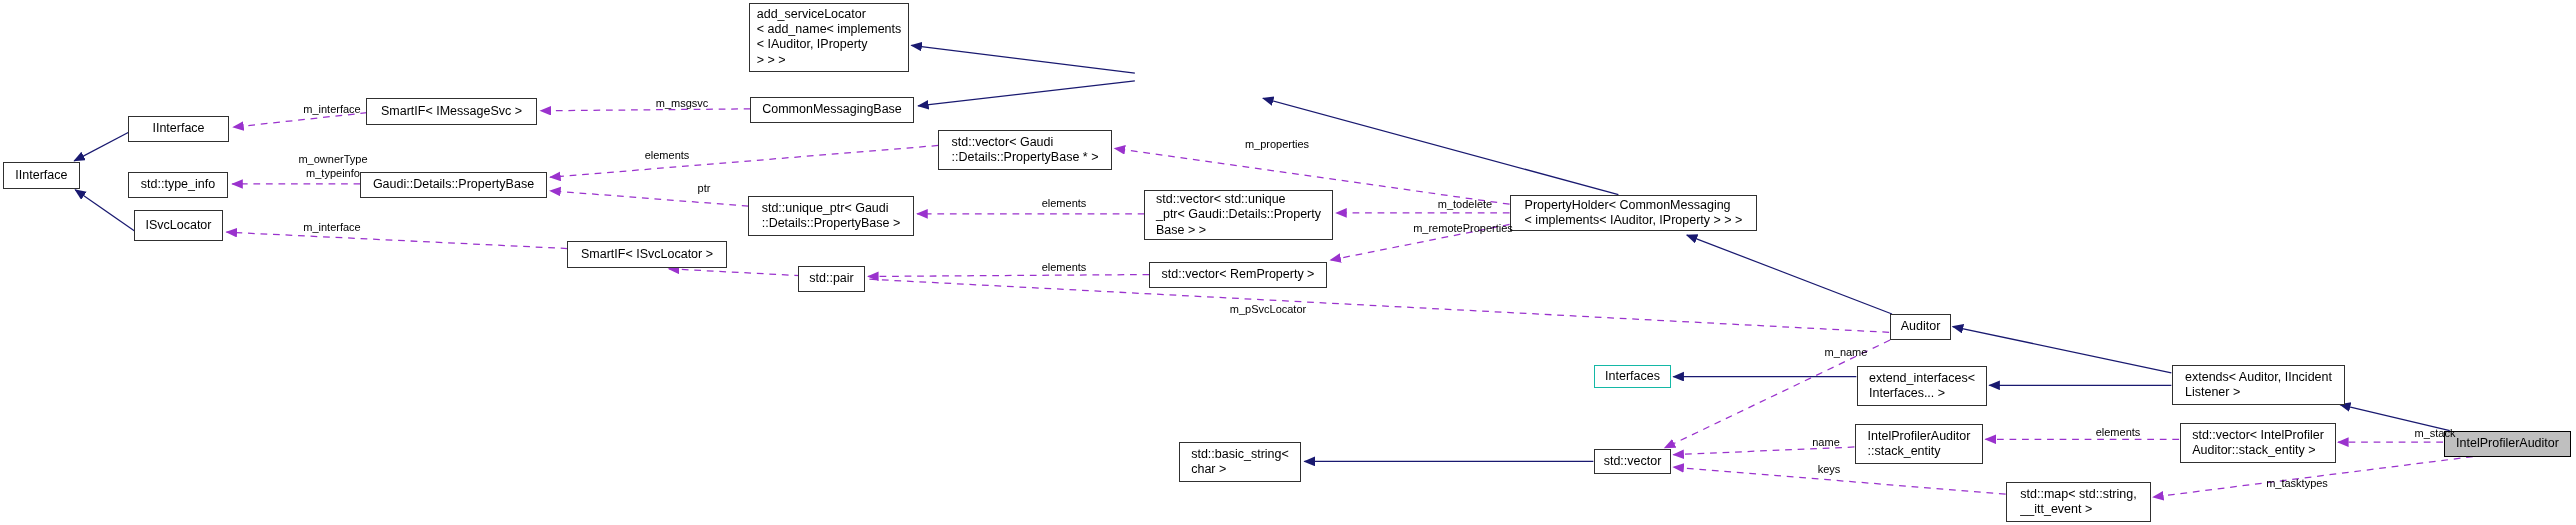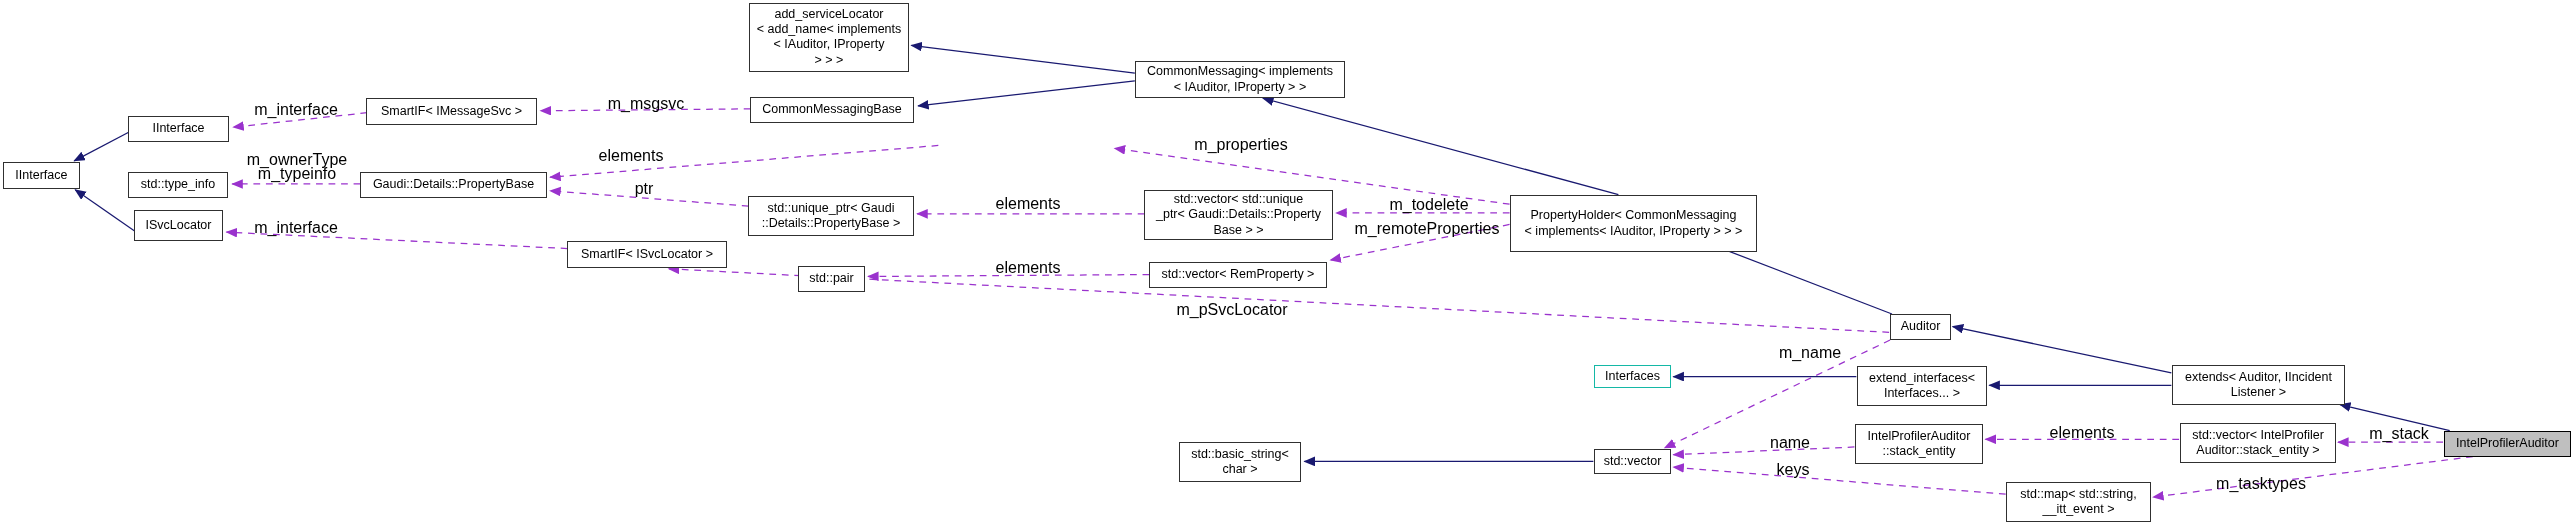--- a/index.html
+++ b/index.html
@@ -10,30 +10,30 @@
     font-family:"Liberation Sans","DejaVu Sans",sans-serif;
     overflow:hidden;
   }
   #edges{position:absolute;left:0;top:0;width:2576px;height:525px;}
   line.inh{stroke:#191970;stroke-width:1.3;fill:none;}
   line.use{stroke:#9a32cd;stroke-width:1.3;stroke-dasharray:7 6;fill:none;}
   .node{
     position:absolute;box-sizing:border-box;
     background:#ffffff;border:1px solid #303030;
     display:flex;align-items:center;justify-content:center;
-    text-align:center;white-space:pre-line;
+    text-align:left;white-space:pre-line;
     font-size:12.5px;line-height:15.4px;color:#000;
     padding:0 2.9px;
   }
   .node.highlight{background:#bfbfbf;border:1.9px solid #000;}
   .node.undoc{border:1px solid #14b8a6;}
   .elabel{
     position:absolute;transform:translate(-50%,-50%);
-    font-size:16px;line-height:13.5px;color:#000;
-    white-space:pre-line;text-align:center;
+    font-size:11px;line-height:13.5px;color:#000;
+    white-space:pre-line;text-align:center;margin-left:36px;
   }
 </style>
 </head>
 <body>
 
 <div id="graph">
 
   <svg id="edges" xmlns="http://www.w3.org/2000/svg" viewBox="0 0 2672 545" width="2576" height="525">
     <defs>
       <marker id="ah-inh" markerUnits="userSpaceOnUse" markerWidth="13" markerHeight="11" refX="11" refY="5" orient="auto">
@@ -73,29 +73,29 @@
     <line class="use" x1="2081" y1="513" x2="1736" y2="485" marker-end="url(#ah-use)"></line>
     <line class="use" x1="2261" y1="456" x2="2060" y2="456" marker-end="url(#ah-use)"></line>
     <line class="use" x1="2535" y1="459" x2="2426" y2="459" marker-end="url(#ah-use)"></line>
     <line class="use" x1="2566" y1="474" x2="2234" y2="516" marker-end="url(#ah-use)"></line>
   </svg>
 
   <div class="node" style="left:749px;top:2.9px;width:160px;height:69px">add_serviceLocator
 &lt; add_name&lt; implements
 &lt; IAuditor, IProperty
 &gt; &gt; &gt;</div>
-  <div class="node" style="left:1135px;top:61px;width:210px;height:37px">CommonMessaging&lt; implements
-&lt; IAuditor, IProperty &gt; &gt;</div>
   <div class="node" style="left:128px;top:116px;width:101px;height:26px">IInterface</div>
   <div class="node" style="left:366px;top:98px;width:171px;height:27px">SmartIF&lt; IMessageSvc &gt;</div>
   <div class="node" style="left:750px;top:97px;width:164px;height:26px">CommonMessagingBase</div>
   <div class="node" style="left:2.9px;top:162px;width:77px;height:27px">IInterface</div>
   <div class="node" style="left:128px;top:172px;width:100px;height:26px">std::type_info</div>
   <div class="node" style="left:360px;top:172px;width:187px;height:26px">Gaudi::Details::PropertyBase</div>
-  <div class="node" style="left:1510px;top:195px;width:247px;height:57px">PropertyHolder&lt; CommonMessaging
+  <div class="node" style="left:938px;top:130px;width:174px;height:40px">std::vector&lt; Gaudi
+::Details::PropertyBase * &gt;</div>
+  <div class="node" style="left:1510px;top:195px;width:247px;height:36px">PropertyHolder&lt; CommonMessaging
 &lt; implements&lt; IAuditor, IProperty &gt; &gt; &gt;</div>
   <div class="node" style="left:748px;top:196px;width:166px;height:40px">std::unique_ptr&lt; Gaudi
 ::Details::PropertyBase &gt;</div>
   <div class="node" style="left:1144px;top:190px;width:189px;height:50px">std::vector&lt; std::unique
 _ptr&lt; Gaudi::Details::Property
 Base &gt; &gt;</div>
   <div class="node" style="left:134px;top:210px;width:89px;height:31px">ISvcLocator</div>
   <div class="node" style="left:567px;top:241px;width:160px;height:27px">SmartIF&lt; ISvcLocator &gt;</div>
   <div class="node" style="left:798px;top:266px;width:67px;height:26px">std::pair</div>
   <div class="node" style="left:1149px;top:262px;width:178px;height:26px">std::vector&lt; RemProperty &gt;</div>
@@ -114,21 +114,21 @@
 Auditor::stack_entity &gt;</div>
   <div class="node" style="left:2006px;top:482px;width:145px;height:40px">std::map&lt; std::string,
 __itt_event &gt;</div>
   <div class="node highlight" style="left:2444px;top:431px;width:127px;height:26px">IntelProfilerAuditor</div>
 
   <div class="elabel" style="left:296px;top:110px">m_interface</div>
   <div class="elabel" style="left:646px;top:104px">m_msgsvc</div>
   <div class="elabel" style="left:297px;top:166px">m_ownerType
 m_typeinfo</div>
   <div class="elabel" style="left:631px;top:156px">elements</div>
-  <div class="elabel" style="left:644px;top:189px">ptr</div>
+  <div class="elabel" style="left:668px;top:189px">ptr</div>
   <div class="elabel" style="left:1241px;top:145px">m_properties</div>
   <div class="elabel" style="left:1028px;top:204px">elements</div>
   <div class="elabel" style="left:1429px;top:205px">m_todelete</div>
   <div class="elabel" style="left:1427px;top:229px">m_remoteProperties</div>
   <div class="elabel" style="left:1028px;top:268px">elements</div>
   <div class="elabel" style="left:1232px;top:310px">m_pSvcLocator</div>
   <div class="elabel" style="left:296px;top:228px">m_interface</div>
   <div class="elabel" style="left:1810px;top:353px">m_name</div>
   <div class="elabel" style="left:1790px;top:443px">name</div>
   <div class="elabel" style="left:1793px;top:470px">keys</div>

